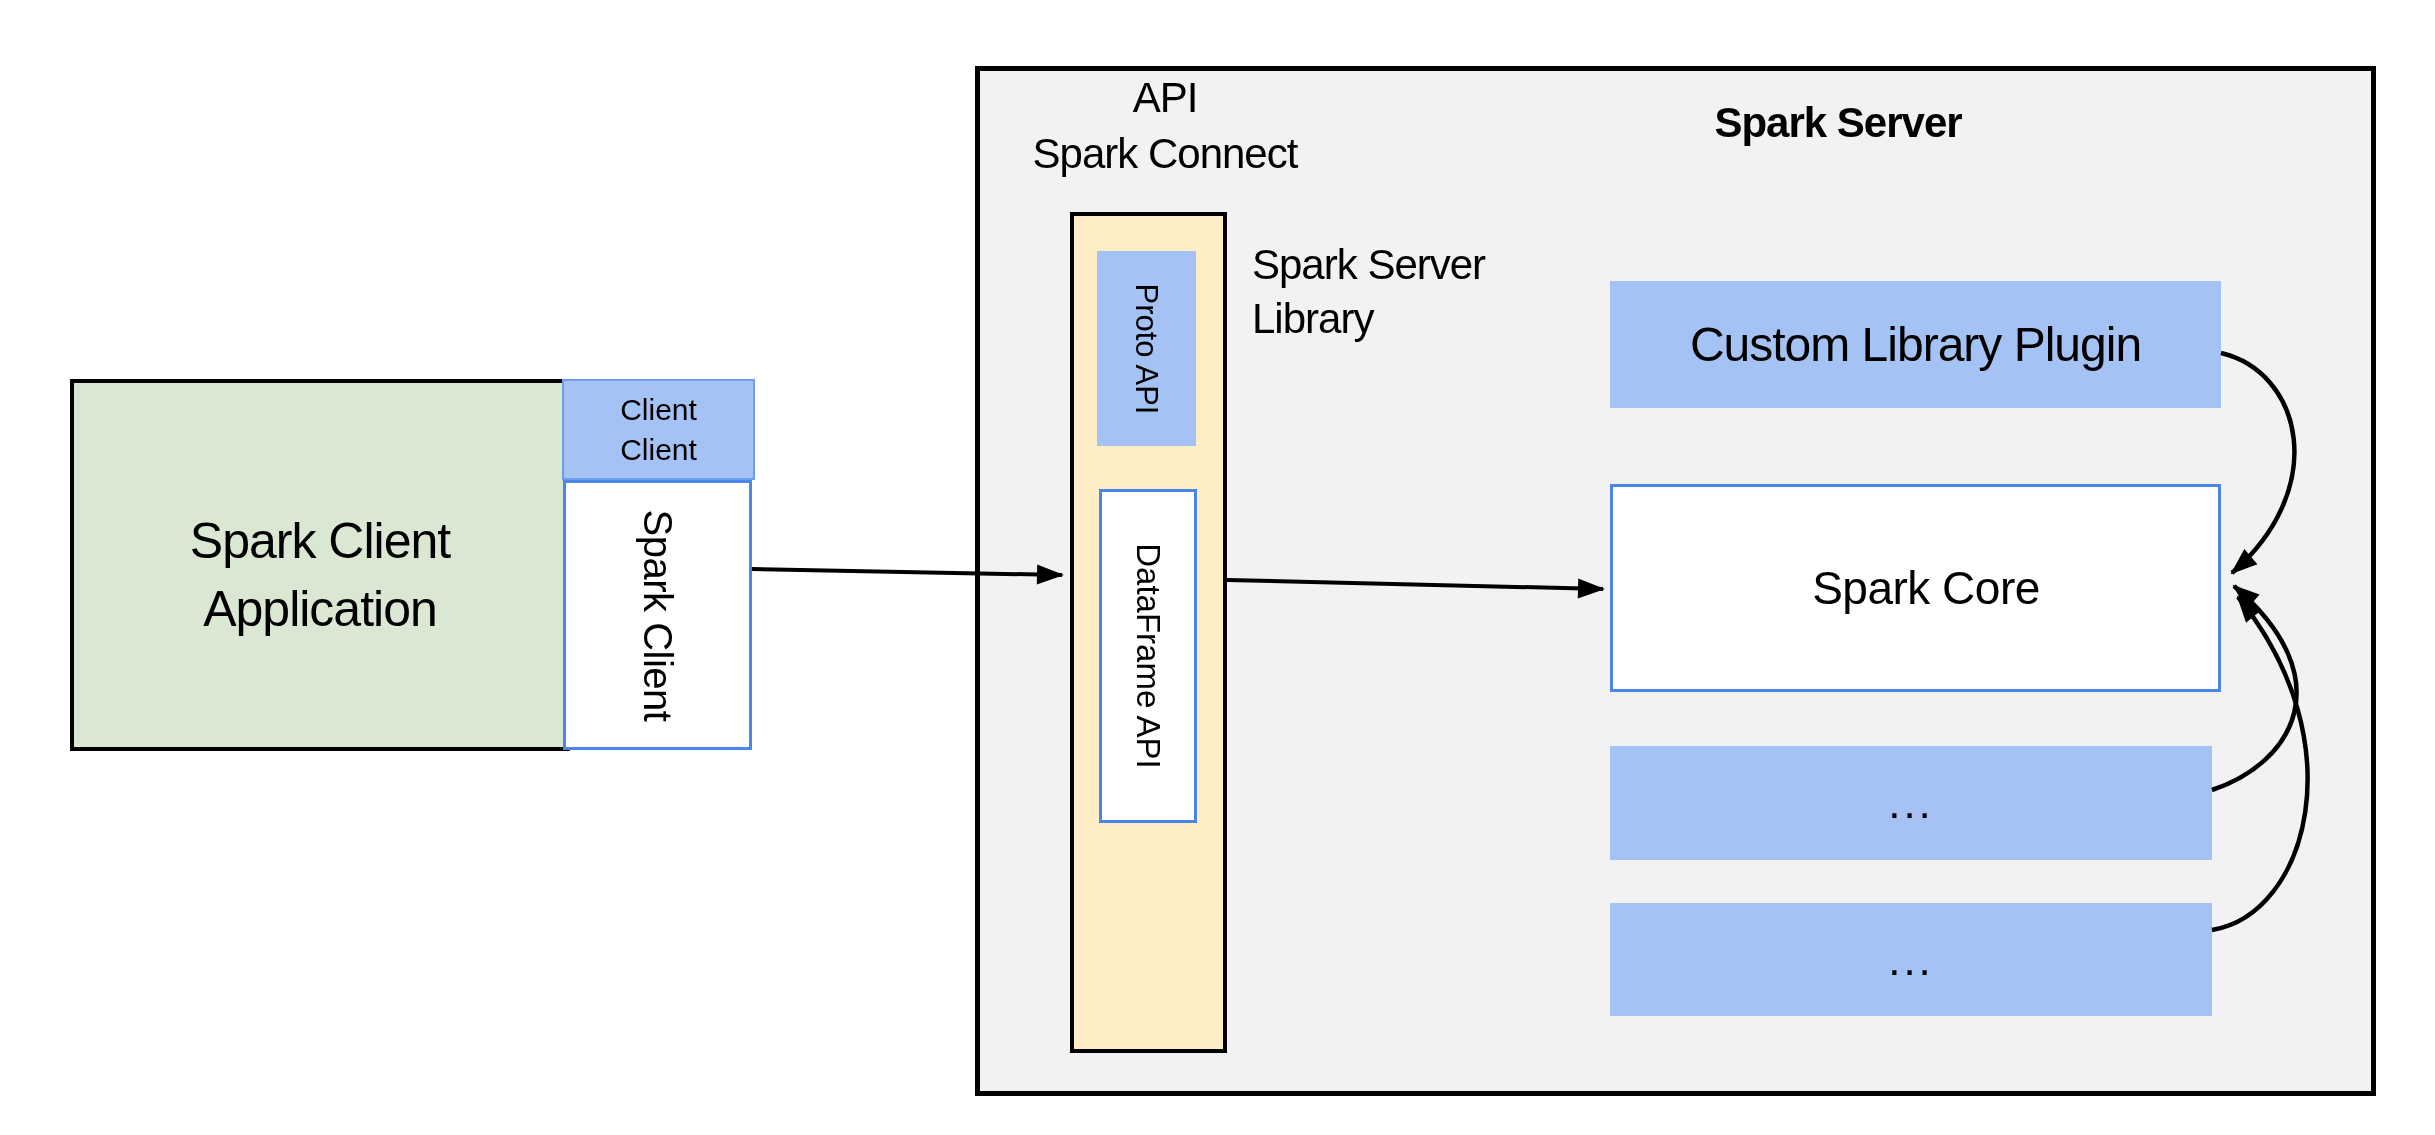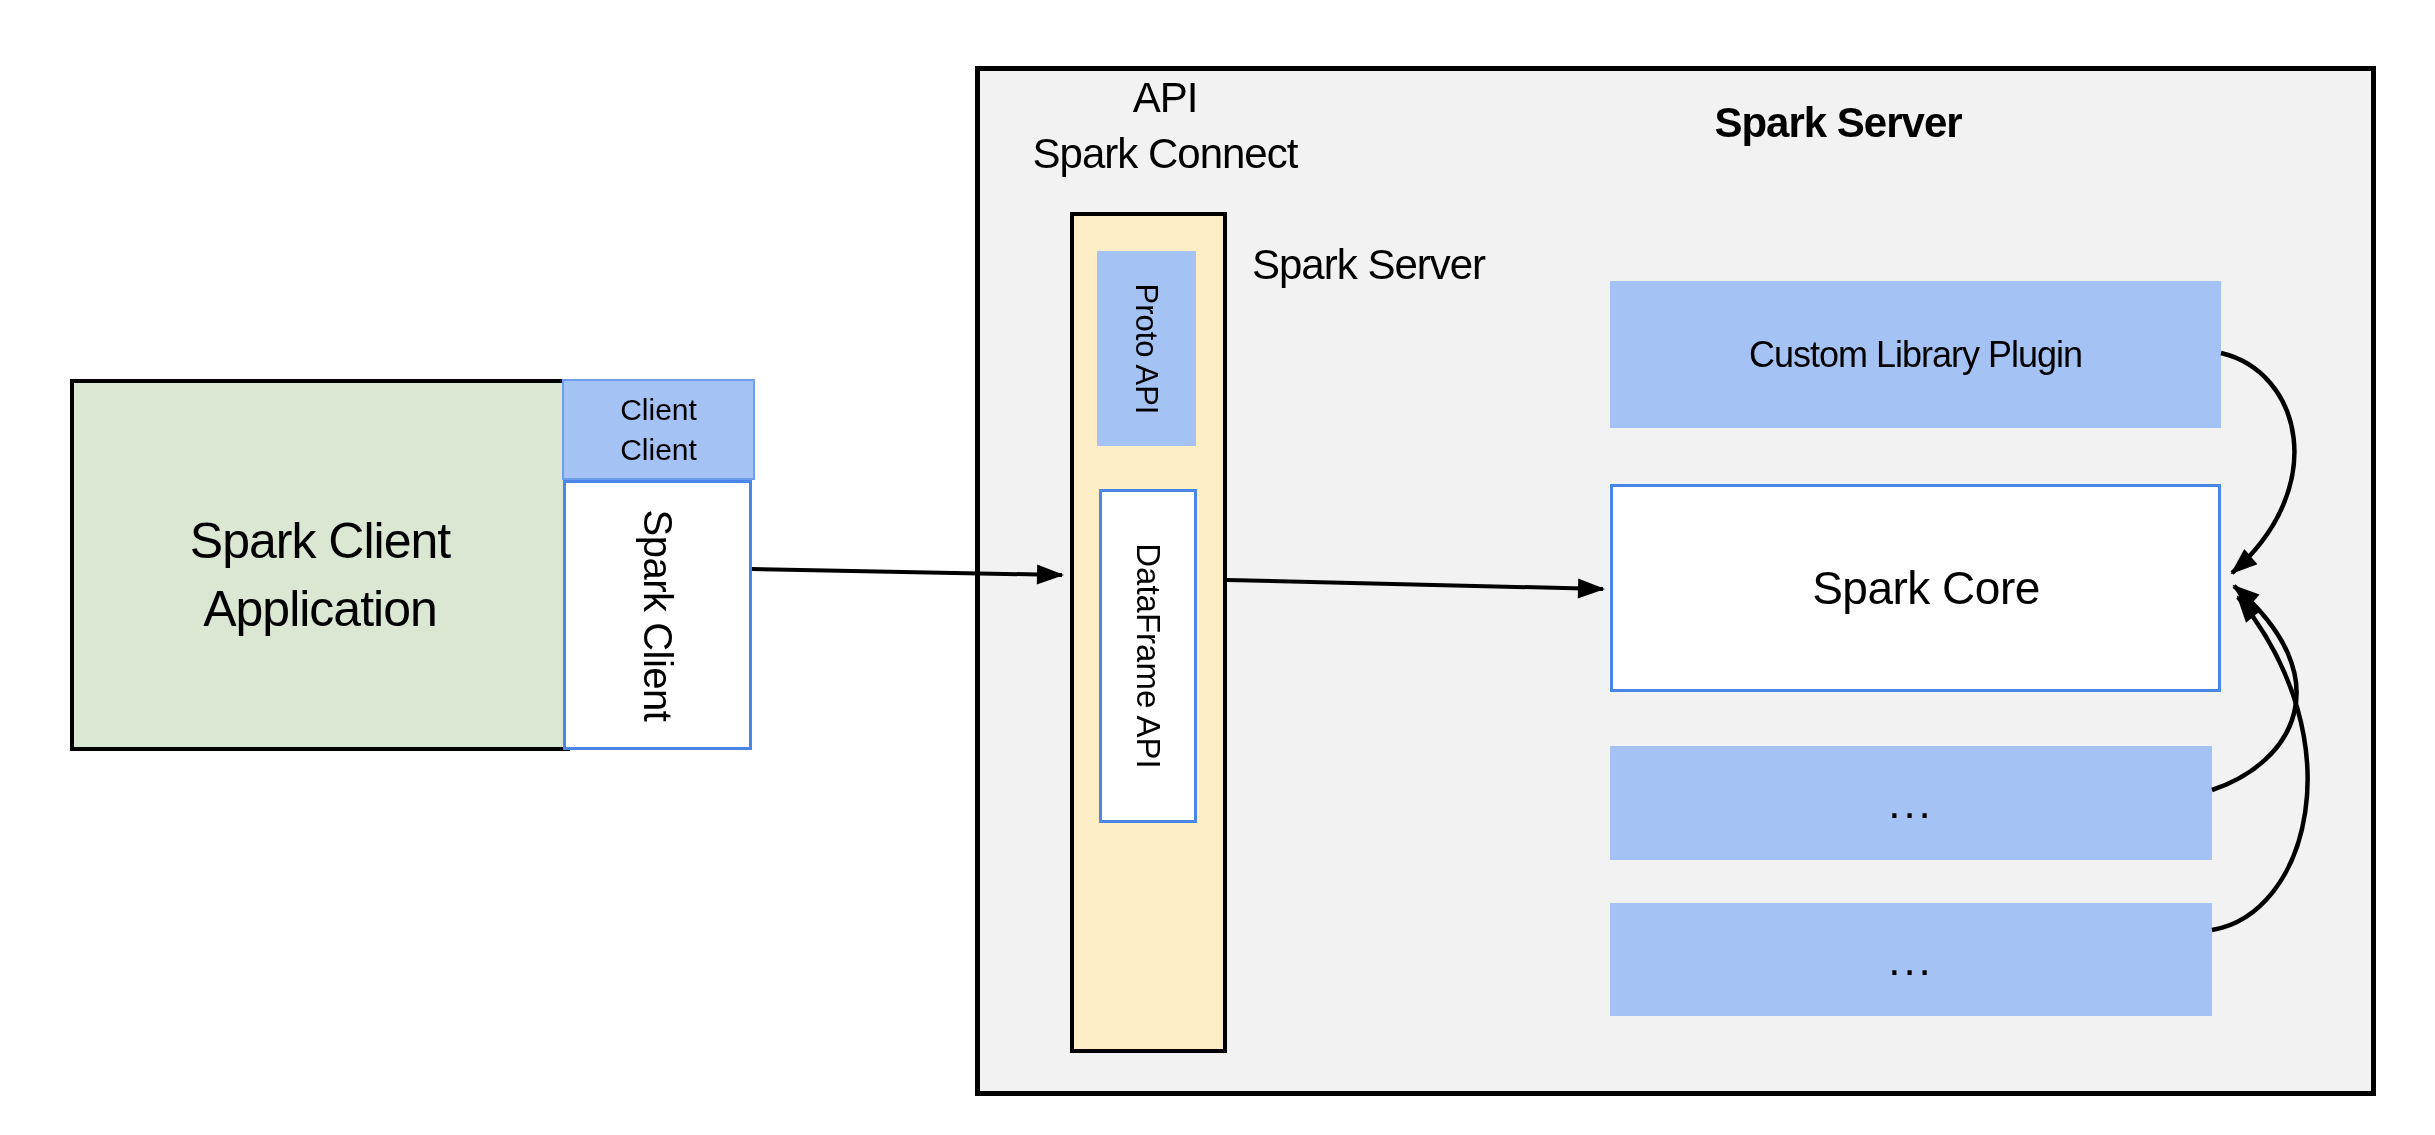--- a/index.html
+++ b/index.html
@@ -87,23 +87,23 @@
   .dataframe-box .vtext{font-size:33px;}
   .server-lib-label{
     left:1252px;top:238px;width:320px;
     text-align:left;
     font-size:42px;line-height:54px;letter-spacing:-1px;
     z-index:4;
   }
 
   
   .plugin-box{
-    left:1610px;top:281px;width:611px;height:147px;
-    background:var(--blue-fill);
-    font-size:36px;letter-spacing:-1px;
+    left:1610px;top:281px;width:611px;height:127px;
+    background:var(--blue-fill);
+    font-size:48px;letter-spacing:-1px;
     z-index:3;
   }
   .core-box{
     left:1610px;top:484px;width:611px;height:208px;
     background:#fff;
     border:3px solid var(--blue-border);
     font-size:46px;letter-spacing:-0.5px;
     z-index:3;
     padding-left:21px;
   }
@@ -163,20 +163,21 @@
   <div class="abs proto-box flexc">
     <span class="vtext">Proto API</span>
   </div>
 
   <div class="abs dataframe-box flexc">
     <span class="vtext">DataFrame API</span>
   </div>
 
   <div class="abs server-lib-label">
     <div>Spark Server</div>
+    <div>Library</div>
   </div>
 
   <div class="abs plugin-box flexc">
     <span>Custom Library Plugin</span>
   </div>
 
   <div class="abs core-box flexc">
     <span>Spark Core</span>
   </div>
 

